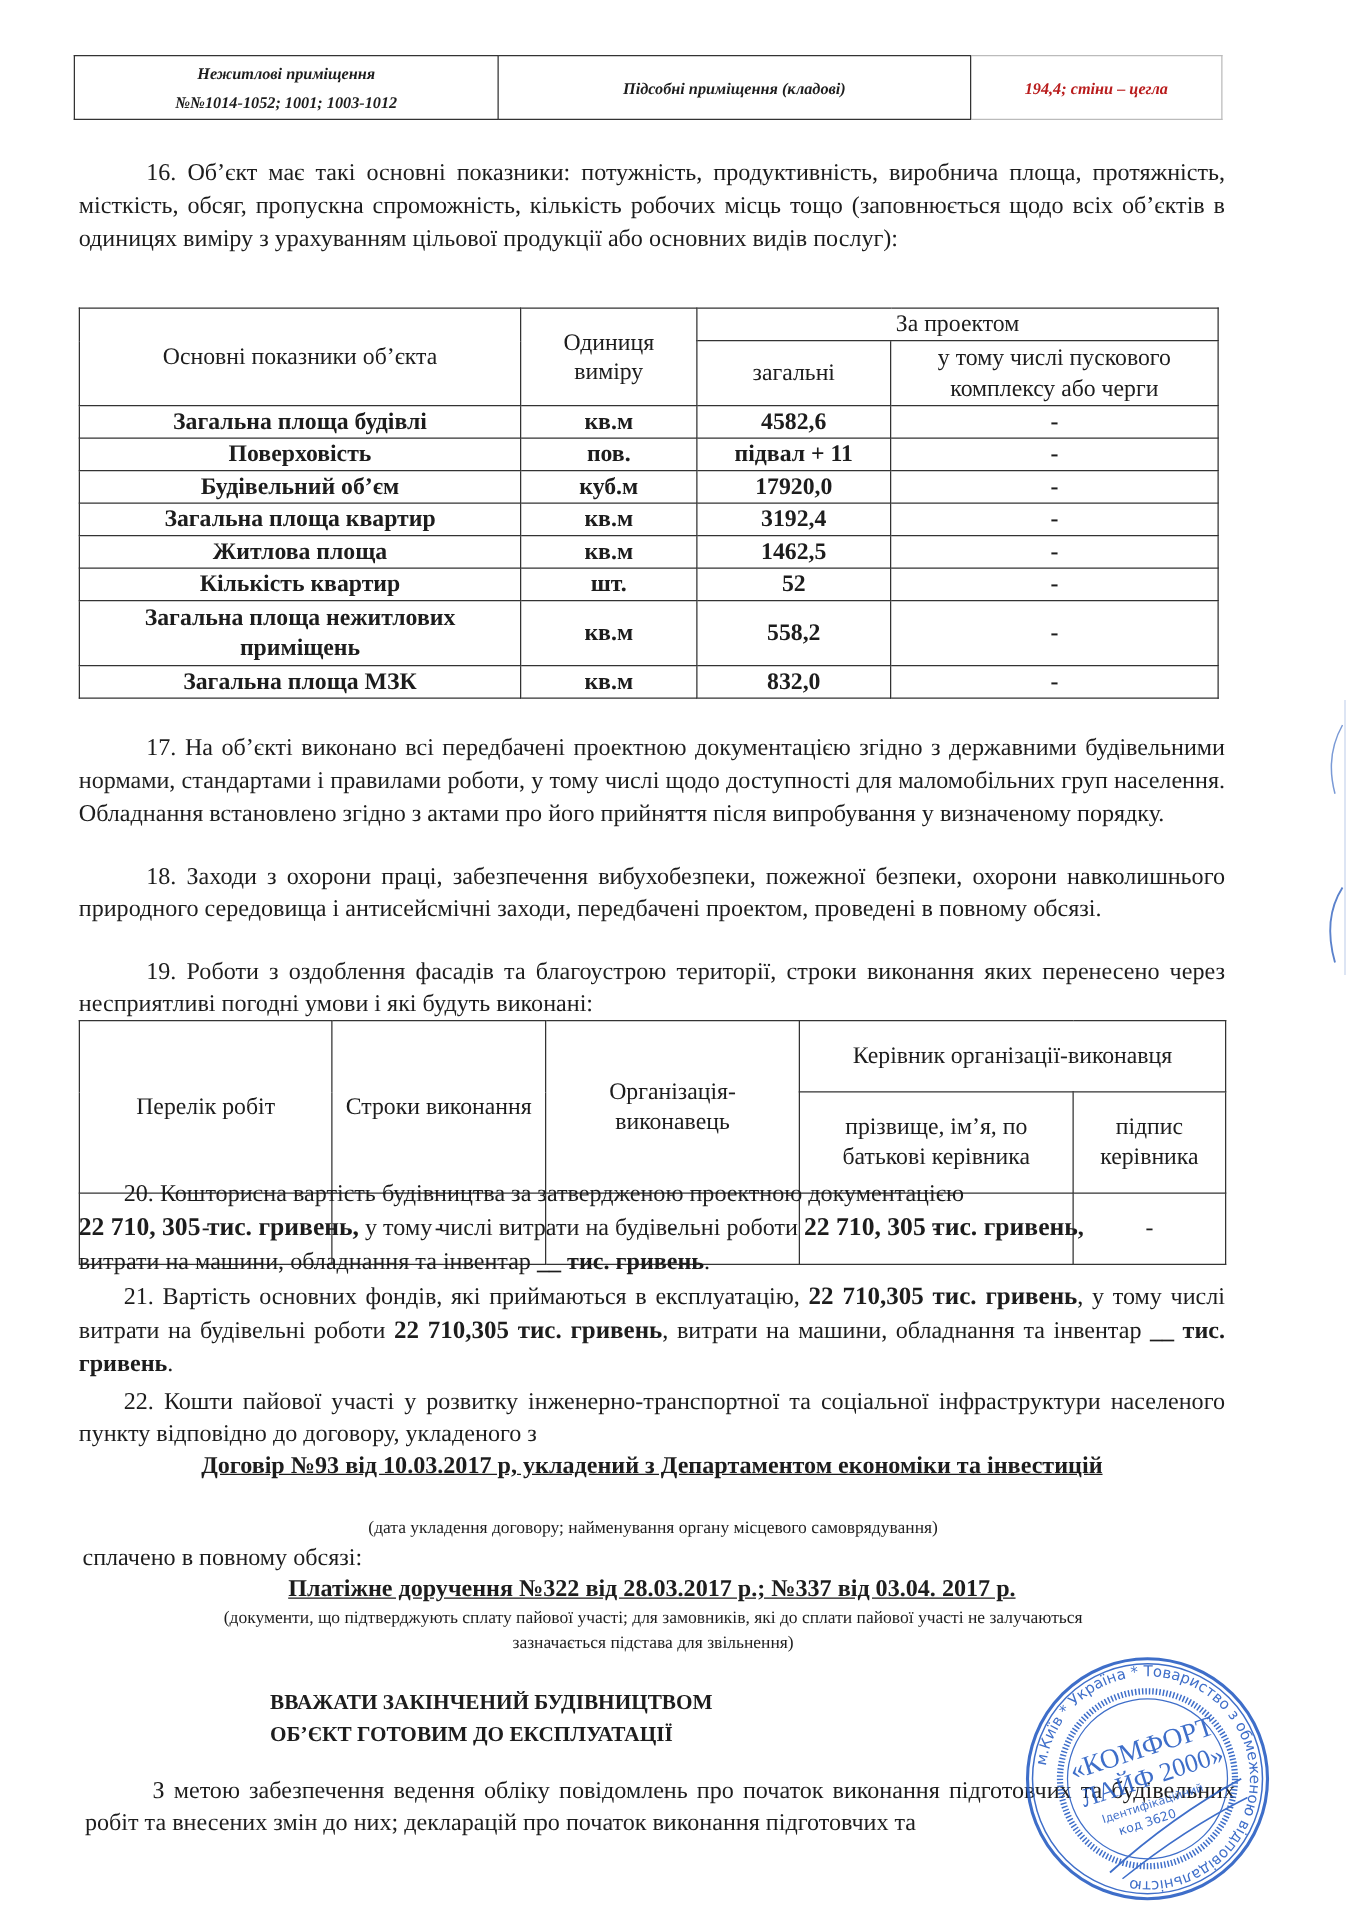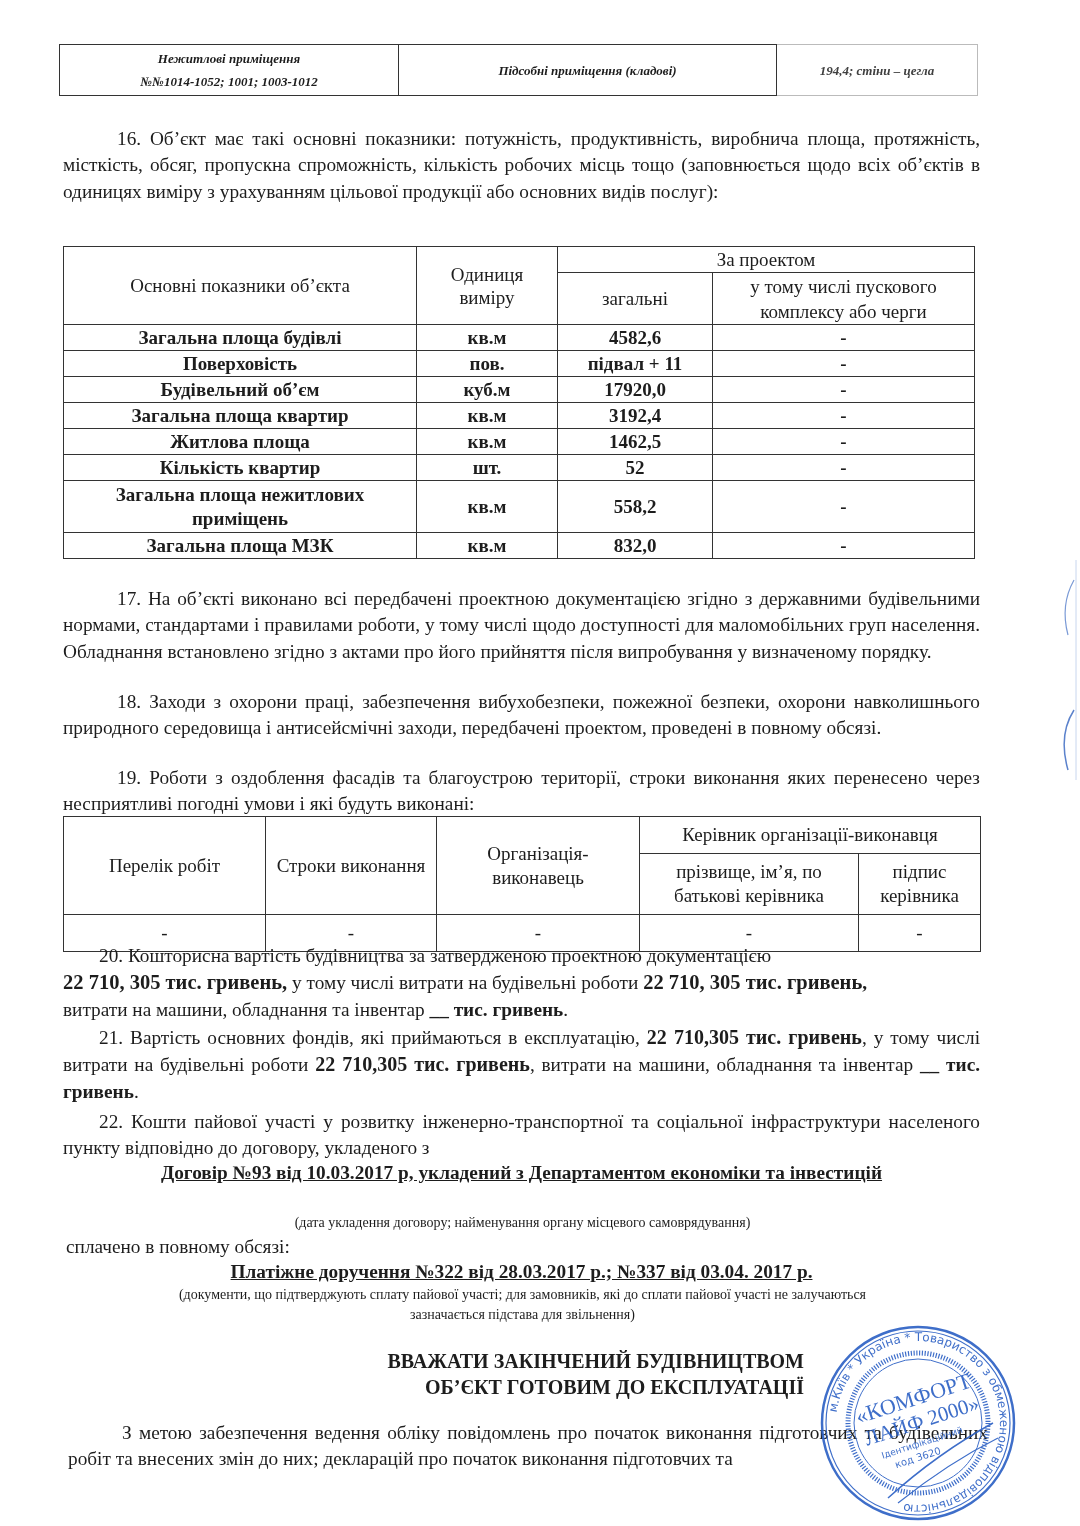--- a/index.html
+++ b/index.html
@@ -11,21 +11,21 @@
   .page { position: absolute; left: 0; top: 0; width: 1080px; height: 1526px; }
 
   
   .top-table {
     position: absolute; left: 59px; top: 44px; width: 919px; height: 52px;
     border-collapse: collapse; font-weight: bold; font-size: 13px; font-style: italic;
   }
   .top-table td { border: 1.5px solid #333; text-align: center; vertical-align: middle; padding: 0 6px; line-height: 23px; }
   .top-table td.c1 { width: 326px; }
   .top-table td.c2 { width: 365px; }
-  .top-table td.c3 { color: #404040; border-color: #bbb; font-weight: bold; }
+  .top-table td.c3 { color: #b91c1c; border-color: #bbb; font-weight: bold; }
 
   
   .para {
     position: absolute; left: 63px; width: 917px;
     font-size: 19.3px; line-height: 26.4px; text-align: justify;
   }
   .para .ind { display: inline-block; width: 54px; }
   .b { font-weight: bold; }
 
   
@@ -39,35 +39,35 @@
   .ind-table th { font-weight: normal; line-height: 25px; }
   .ind-table td { font-weight: bold; line-height: 24px; height: 25px; }
   .ind-table td.dash { font-weight: bold; }
 
   
   .works-table {
     position: absolute; left: 63px; top: 816px; width: 918px;
     border-collapse: collapse; font-size: 19px;
   }
   .works-table th, .works-table td {
-    border: 1.3px solid #333; text-align: center; vertical-align: middle; padding: 6px 4px;
+    border: 1.3px solid #333; text-align: center; vertical-align: middle; padding: 16px 4px;
     font-weight: normal; line-height: 24px;
   }
   .works-table td { height: 22px; }
 
   .center-u {
     position: absolute; left: 63px; width: 917px; text-align: center;
     font-size: 19.3px; font-weight: bold; text-decoration: underline; line-height: 26px;
   }
   .note {
     position: absolute; left: 55px; width: 935px; text-align: center; font-size: 14px; line-height: 20px;
   }
   .heading {
-    position: absolute; left: 204px; width: 600px; text-align: right; font-weight: bold;
-    font-size: 20px; line-height: 27px;
+    position: absolute; left: 216px; width: 600px; text-align: left; font-weight: bold;
+    font-size: 17px; line-height: 27px;
   }
 
   
   .stamp {
     position: absolute; left: 818px; top: 1323px; width: 200px; height: 200px;
     pointer-events: none; opacity: 0.9;
   }
   .edge-mark { position: absolute; right: 0; width: 40px; pointer-events: none; }
 </style>
 </head>

